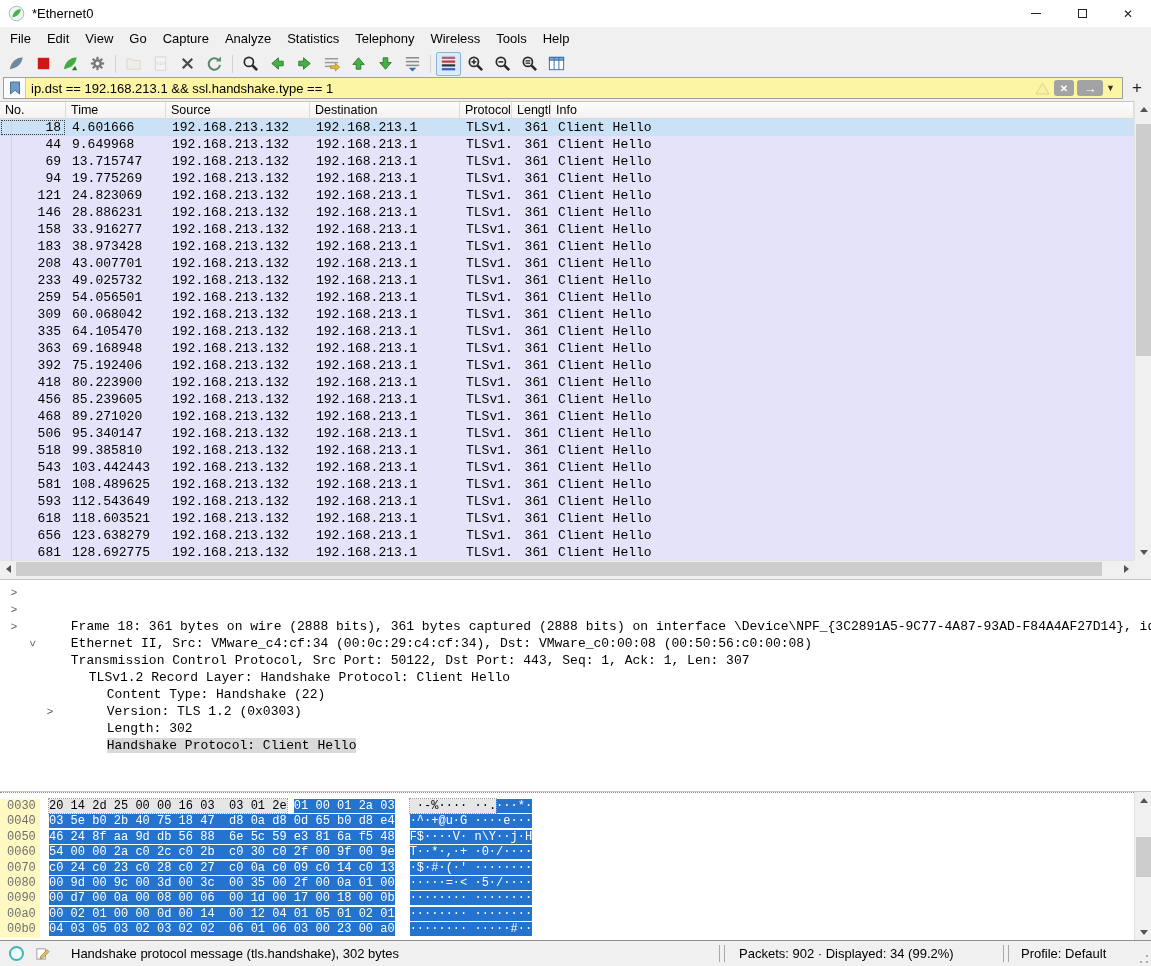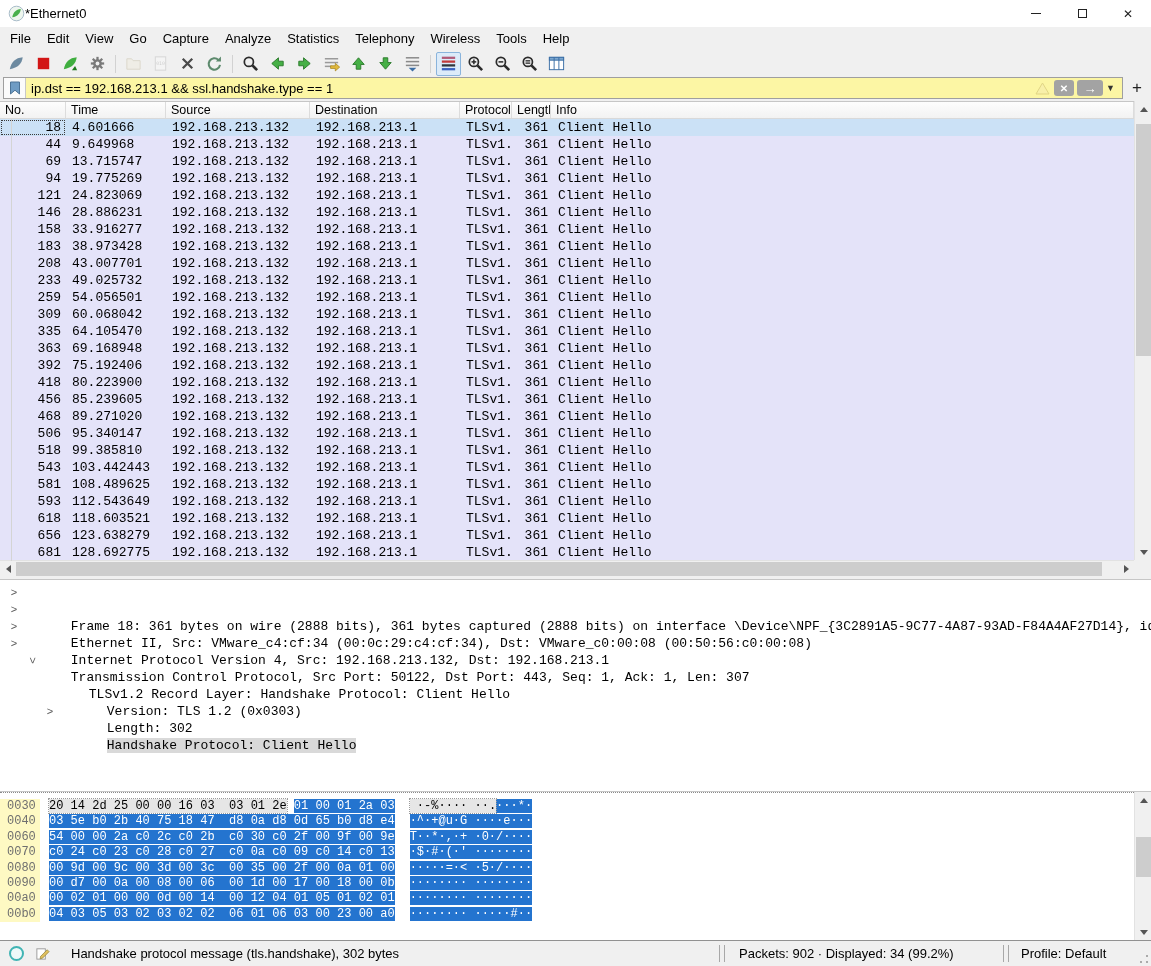--- a/index.html
+++ b/index.html
@@ -4,21 +4,21 @@
 <style>
   * { box-sizing: border-box; margin: 0; padding: 0; }
   html,body { width:1151px; height:966px; overflow:hidden; }
   body { font-family:"Liberation Sans", sans-serif; font-size:13px; color:#000; }
   .app { position:relative; width:1151px; height:966px; background:#f0f0f0; overflow:hidden; }
 
   
   .titlebar { height:27px; background:#ffffff; display:flex; align-items:center; }
   .appicon { width:17px; height:17px; margin-left:8px; }
   .appicon svg { width:17px; height:17px; display:block; }
-  .wtitle { font-size:13px; }
+  .wtitle { margin-left:7px; font-size:13px; }
   .wspace { flex:1; }
   .wbtn { width:46px; height:27px; display:flex; align-items:center; justify-content:center; }
   .minglyph { width:10px; height:1px; background:#222; display:block; }
   .maxglyph { width:9px; height:9px; border:1px solid #222; display:block; }
   .closeglyph::before { content:"\2715"; font-size:12px; color:#222; }
 
   
   .menubar { height:23px; background:#f0f0f0; display:flex; align-items:center; padding-left:2px; }
   .menu-item { padding:0 8px; line-height:22px; font-size:13px; }
 
@@ -590,32 +590,32 @@
       <div class="dline" style="padding-left: 24px;">
       <span class="chev c" style="left: 8px;"></span>
       <span class="dtext">Frame 18: 361 bytes on wire (2888 bits), 361 bytes captured (2888 bits) on interface \Device\NPF_{3C2891A5-9C77-4A87-93AD-F84A4AF27D14}, id 0</span>
     </div>
       <div class="dline" style="padding-left: 24px;">
       <span class="chev c" style="left: 8px;"></span>
       <span class="dtext">Ethernet II, Src: VMware_c4:cf:34 (00:0c:29:c4:cf:34), Dst: VMware_c0:00:08 (00:50:56:c0:00:08)</span>
     </div>
       <div class="dline" style="padding-left: 24px;">
       <span class="chev c" style="left: 8px;"></span>
-      <span class="dtext">Internet Protocol Version 4, Src: 192.168.213.132, Dst: 192.168.213.1</span>
-    </div>
-      <div class="dline" style="padding-left: 24px;">
-      <span class="chev c" style="left: 8px;"></span>
       <span class="dtext">Transmission Control Protocol, Src Port: 50122, Dst Port: 443, Seq: 1, Ack: 1, Len: 307</span>
     </div>
       <div class="dline" style="padding-left: 42px;">
       <span class="chev e" style="left: 26px;"></span>
       <span class="dtext">TLSv1.2 Record Layer: Handshake Protocol: Client Hello</span>
     </div>
       <div class="dline" style="padding-left: 60px;">
       
+      <span class="dtext">Content Type: Handshake (22)</span>
+    </div>
+      <div class="dline" style="padding-left: 60px;">
+      
       <span class="dtext">Version: TLS 1.2 (0x0303)</span>
     </div>
       <div class="dline" style="padding-left: 60px;">
       
       <span class="dtext">Length: 302</span>
     </div>
       <div class="dline" style="padding-left: 60px;">
       <span class="chev c" style="left: 44px;"></span>
       <span class="dtext dsel">Handshake Protocol: Client Hello</span>
     </div>
@@ -624,20 +624,25 @@
   <div class="hexpane">
       <div class="hrow">
       <span class="hoff">0030</span>
       <span class="hbytes"><span class="hseg hd">20 14 2d 25 00 00 16 03  03 01 2e</span> <span class="hseg hs">01 00 01 2a 03</span></span>
       <span class="hascii"><span class="hseg hd"> ·-%···· ··.</span><span class="hseg hs">···*·</span></span>
     </div>
       <div class="hrow">
       <span class="hoff">0040</span>
       <span class="hbytes"><span class="hseg hs">03 5e b0 2b 40 75 18 47  d8 0a d8 0d 65 b0 d8 e4</span></span>
       <span class="hascii"><span class="hseg hs">·^·+@u·G ····e···</span></span>
+    </div>
+      <div class="hrow">
+      <span class="hoff">0050</span>
+      <span class="hbytes"><span class="hseg hs">46 24 8f aa 9d db 56 88  6e 5c 59 e3 81 6a f5 48</span></span>
+      <span class="hascii"><span class="hseg hs">F$····V· n\Y··j·H</span></span>
     </div>
       <div class="hrow">
       <span class="hoff">0060</span>
       <span class="hbytes"><span class="hseg hs">54 00 00 2a c0 2c c0 2b  c0 30 c0 2f 00 9f 00 9e</span></span>
       <span class="hascii"><span class="hseg hs">T··*·,·+ ·0·/····</span></span>
     </div>
       <div class="hrow">
       <span class="hoff">0070</span>
       <span class="hbytes"><span class="hseg hs">c0 24 c0 23 c0 28 c0 27  c0 0a c0 09 c0 14 c0 13</span></span>
       <span class="hascii"><span class="hseg hs">·$·#·(·' ········</span></span>

